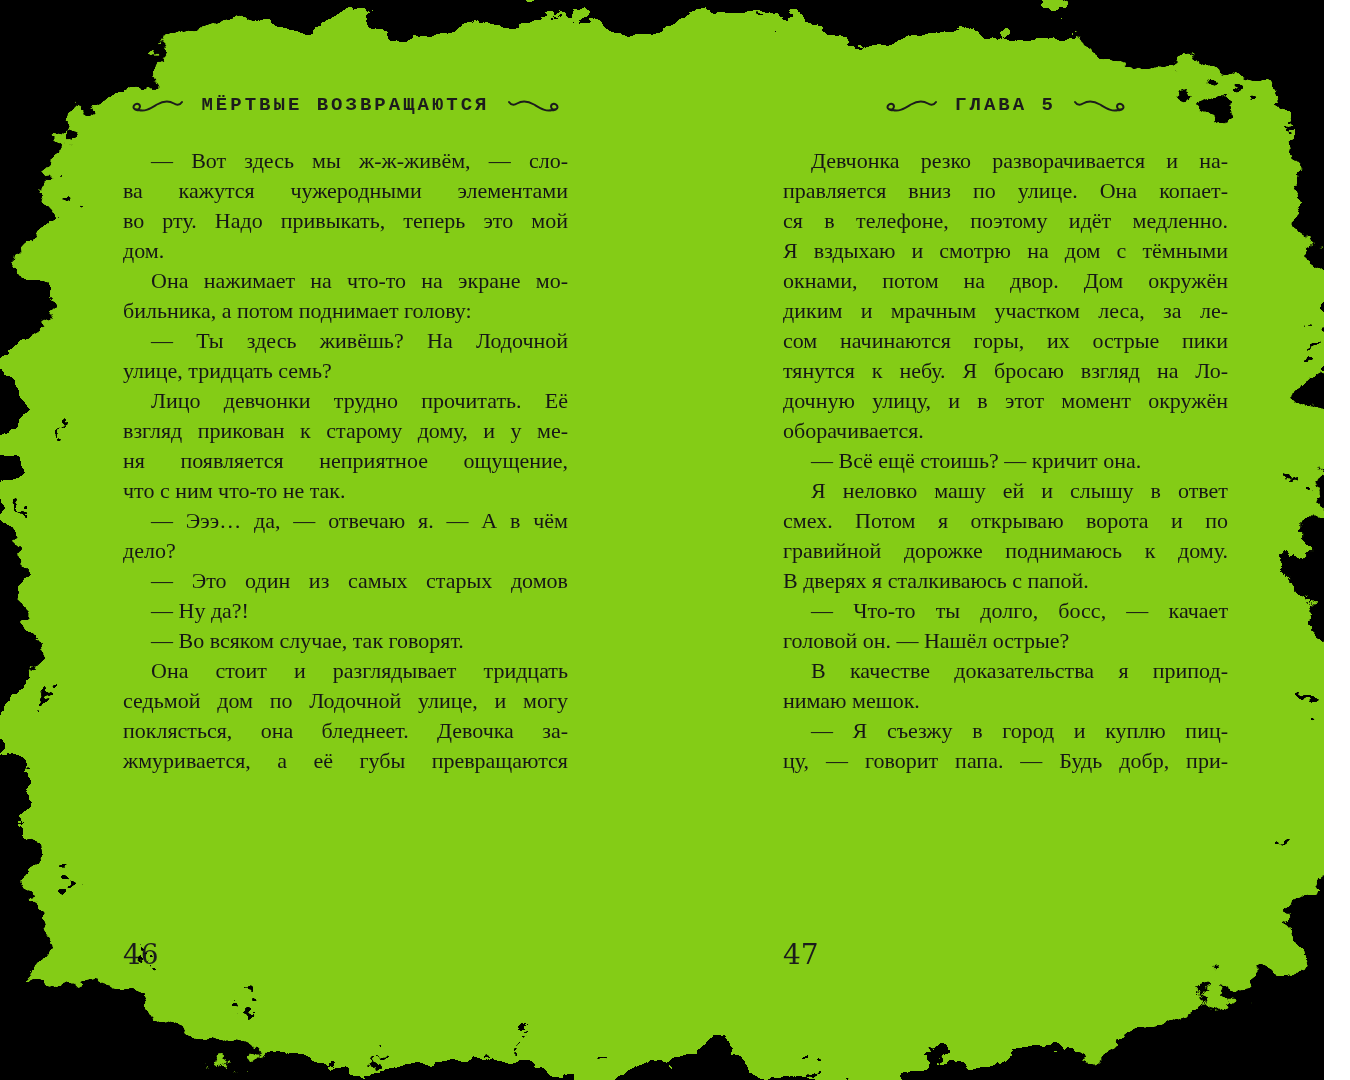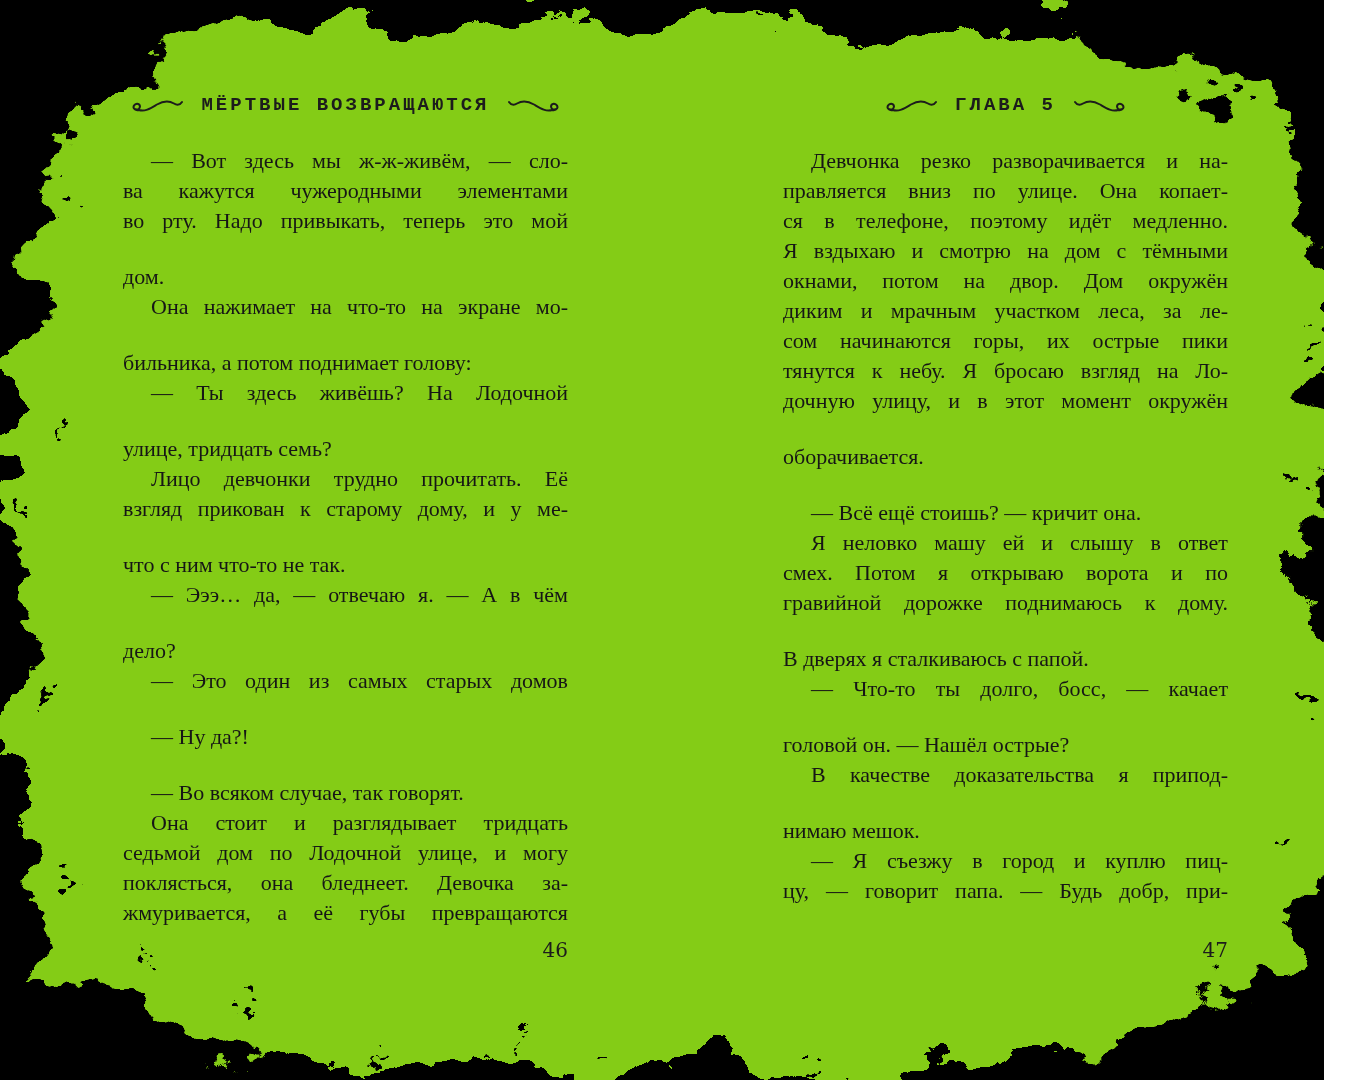--- a/index.html
+++ b/index.html
@@ -20,25 +20,25 @@
     font-weight:bold;font-size:19px;letter-spacing:3px;color:#1c1c1c;
     white-space:nowrap;
   }
   .flourish{flex:0 0 auto;display:block;}
   .flourish.mirror{transform:scaleX(-1);}
   .page-body{
     position:absolute;top:146px;left:0;right:0;
     font-size:22px;line-height:30px;
   }
   .line{text-align:justify;text-align-last:justify;white-space:normal;font-family:Liberation Serif, serif;}
-  .line.last{text-align-last:left;margin-top:26px;}
+  .line.last{text-align-last:left;}
   .line.first{padding-left:28px;}
   .pagenum{
-    position:absolute;top:938px;left:0;right:0;text-align:right;
-    font-size:20px;color:#1c1c1c;
+    position:absolute;top:938px;left:0;right:0;text-align:left;
+    font-size:28px;color:#1c1c1c;
     font-family:"DejaVu Serif","Liberation Serif",serif;
   }
   .grunge{position:absolute;left:0;top:0;pointer-events:none;z-index:5;}
 </style>
 </head>
 <body>
 
 <div class="spread">
 
   <div class="page page-left">
@@ -55,20 +55,21 @@
         <div class="line first">— Вот здесь мы ж-ж-живём, — сло-</div>
         <div class="line">ва кажутся чужеродными элементами</div>
         <div class="line">во рту. Надо привыкать, теперь это мой</div>
         <div class="line last">дом.</div>
         <div class="line first">Она нажимает на что-то на экране мо-</div>
         <div class="line last">бильника, а потом поднимает голову:</div>
         <div class="line first">— Ты здесь живёшь? На Лодочной</div>
         <div class="line last">улице, тридцать семь?</div>
         <div class="line first">Лицо девчонки трудно прочитать. Её</div>
         <div class="line">взгляд прикован к старому дому, и у ме-</div>
+        <div class="line">ня появляется неприятное ощущение,</div>
         <div class="line last">что с ним что-то не так.</div>
         <div class="line first">— Эээ… да, — отвечаю я. — А в чём</div>
         <div class="line last">дело?</div>
         <div class="line first">— Это один из самых старых домов</div>
         <div class="line first last">— Ну да?!</div>
         <div class="line first last">— Во всяком случае, так говорят.</div>
         <div class="line first">Она стоит и разглядывает тридцать</div>
         <div class="line">седьмой дом по Лодочной улице, и могу</div>
         <div class="line">поклясться, она бледнеет. Девочка за-</div>
         <div class="line">жмуривается, а её губы превращаются</div>

